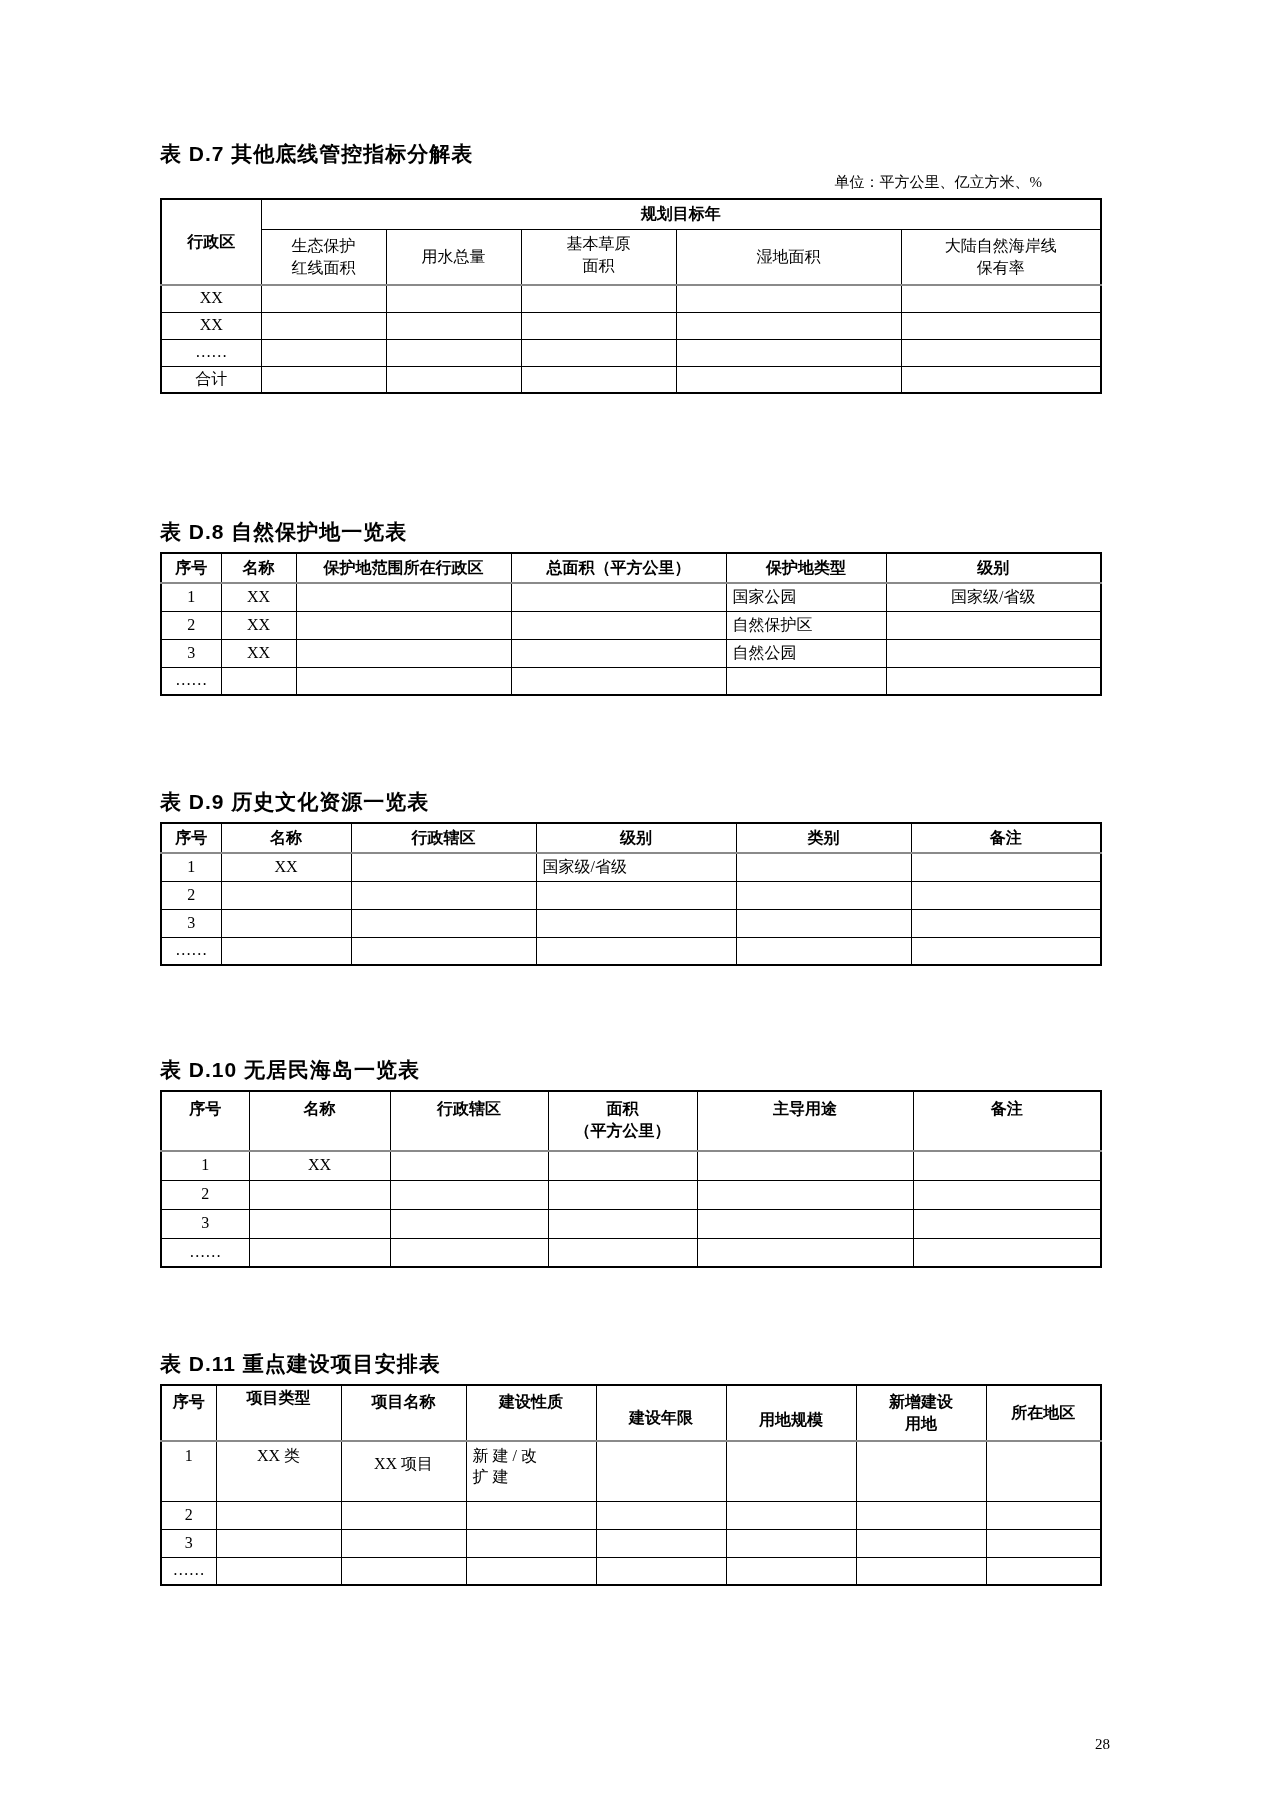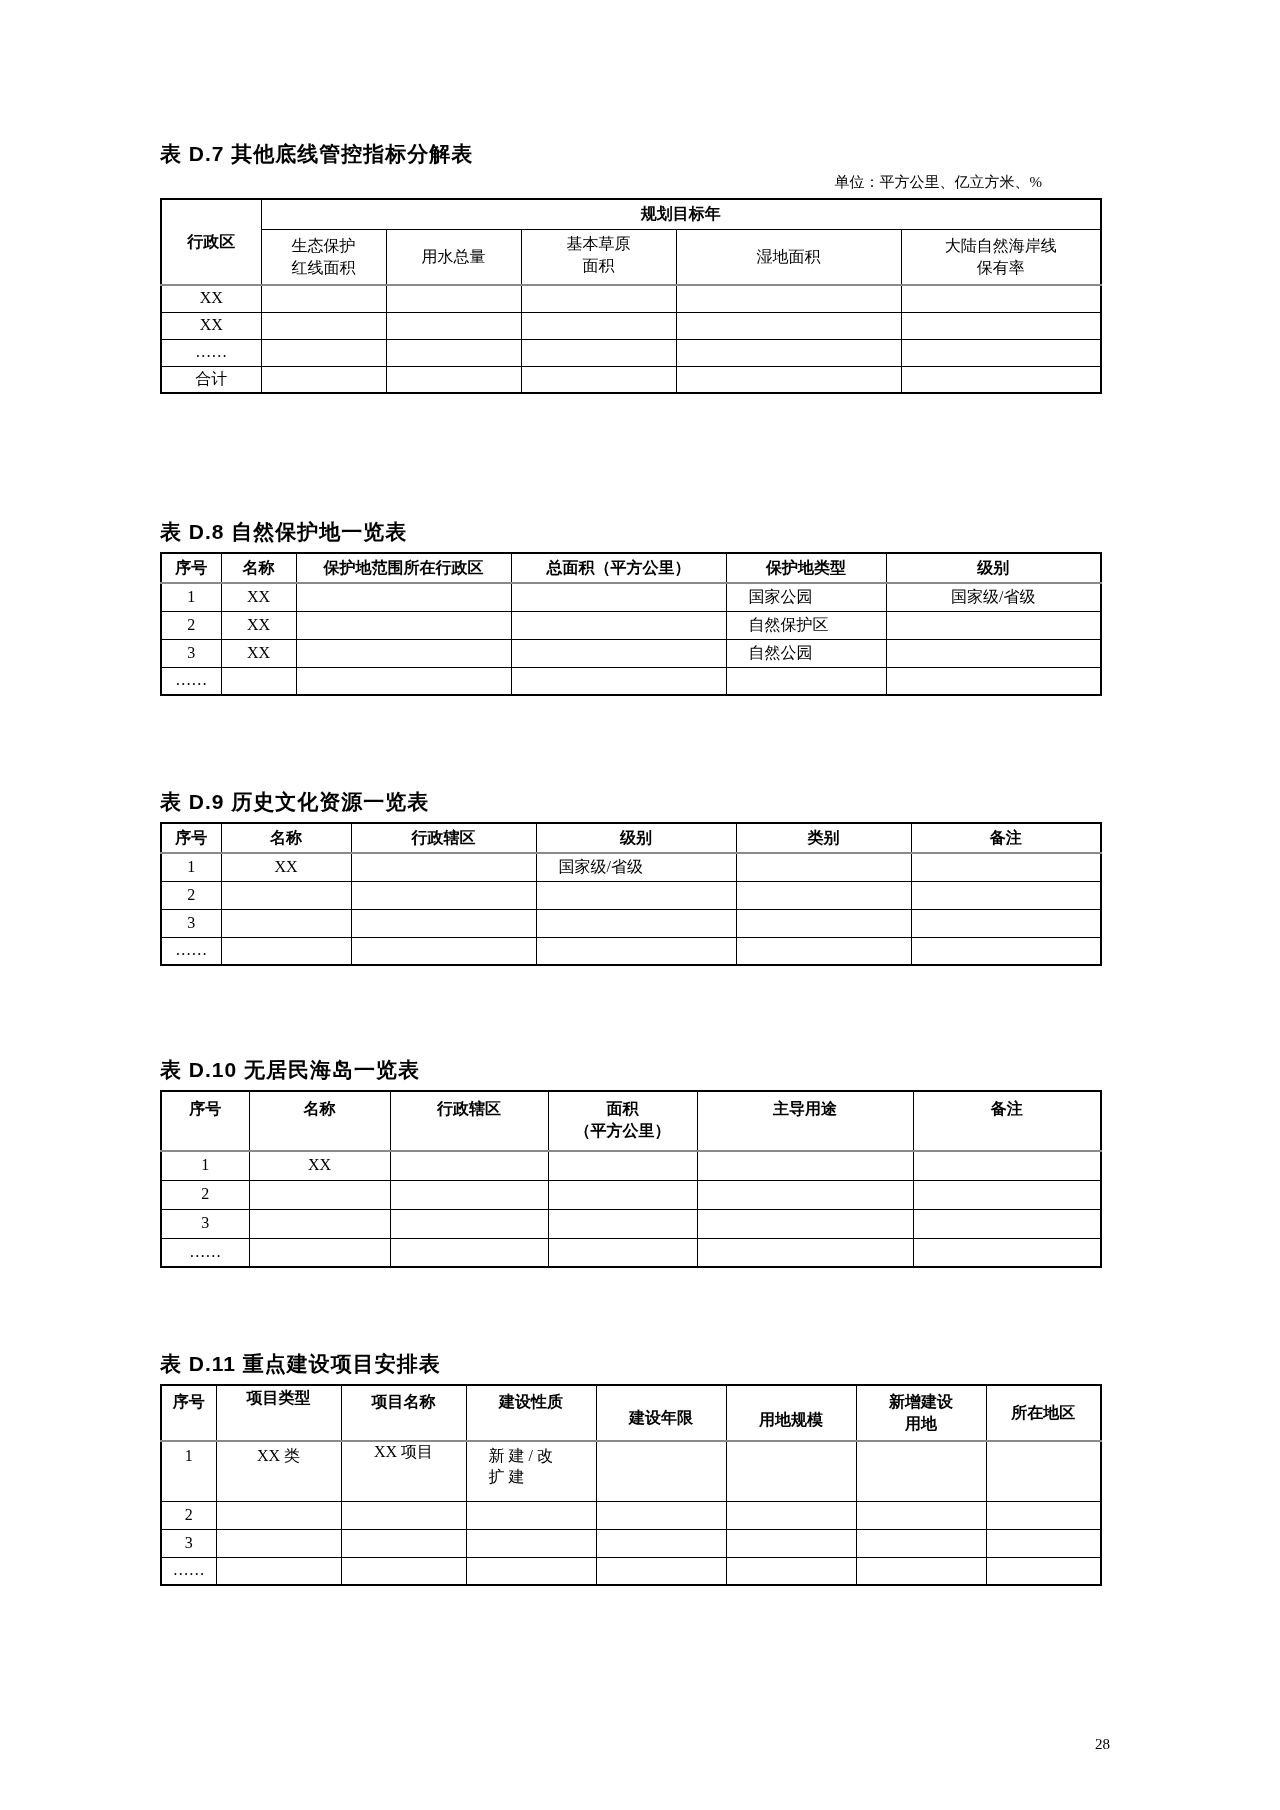--- a/index.html
+++ b/index.html
@@ -5,21 +5,21 @@
   html,body{margin:0;padding:0;background:#fff;}
   .page{position:relative;width:1280px;height:1810px;background:#fff;color:#000;overflow:hidden;}
   .sec{position:absolute;left:160px;width:940px;}
   .tbl-title{font:bold 21px/28px "Liberation Sans","DejaVu Sans",sans-serif;text-align:left;letter-spacing:1px;}
   .unit-note{font:15px/20px "Liberation Serif","DejaVu Serif",serif;text-align:right;padding-right:58px;margin-top:4px;}
   table{border-collapse:collapse;table-layout:fixed;width:940px;border:2px solid #000;margin-top:6px;}
   th,td{border:1px solid #000;vertical-align:middle;text-align:center;white-space:pre-line;padding:1px 4px;overflow:hidden;}
   th{font:bold 16px/1.35 "Liberation Sans","DejaVu Sans",sans-serif;}
   td{font:16px/1.3 "Liberation Serif","DejaVu Serif",serif;}
   .gray-b{border-bottom:2px solid #8a8a8a;}
-  .left{text-align:left;padding-left:22px;}
+  .left{text-align:left;padding-left:6px;}
   .r27{height:27px}.r28{height:28px}.r29{height:29px}.r30{height:30px}
   .r56{height:56px}.r60{height:60px}
   .pagenum{position:absolute;top:1736px;left:0;width:1110px;text-align:right;font:15px "Liberation Serif","DejaVu Serif",serif;}
 </style>
 </head>
 <body>
 
 <div class="page">
 
   <div class="sec" style="top:140px">
@@ -275,21 +275,21 @@
         <th class="gray-b" style="vertical-align:top;padding-top:5px">建设性质</th>
         <th class="gray-b" style="vertical-align:top;padding-top:21px">建设年限</th>
         <th class="gray-b" style="vertical-align:top;padding-top:23px">用地规模</th>
         <th class="gray-b" style="vertical-align:top;padding-top:5px">新增建设
 用地</th>
         <th class="gray-b" style="vertical-align:top;padding-top:16px">所在地区</th>
       </tr>
       <tr class="r60">
             <td style="vertical-align:top;padding-top:4px">1</td>
             <td style="vertical-align:top;padding-top:4px">XX 类</td>
-            <td style="vertical-align:top;padding-top:0">XX 项目</td>
+            <td style="vertical-align:top;padding-top:12px">XX 项目</td>
             <td class="left" style="vertical-align:top;padding-top:4px">新 建 / 改
 扩 建</td>
             <td></td>
             <td></td>
             <td></td>
             <td></td>
           </tr>
       <tr class="r28">
             <td>2</td>
             <td></td>

